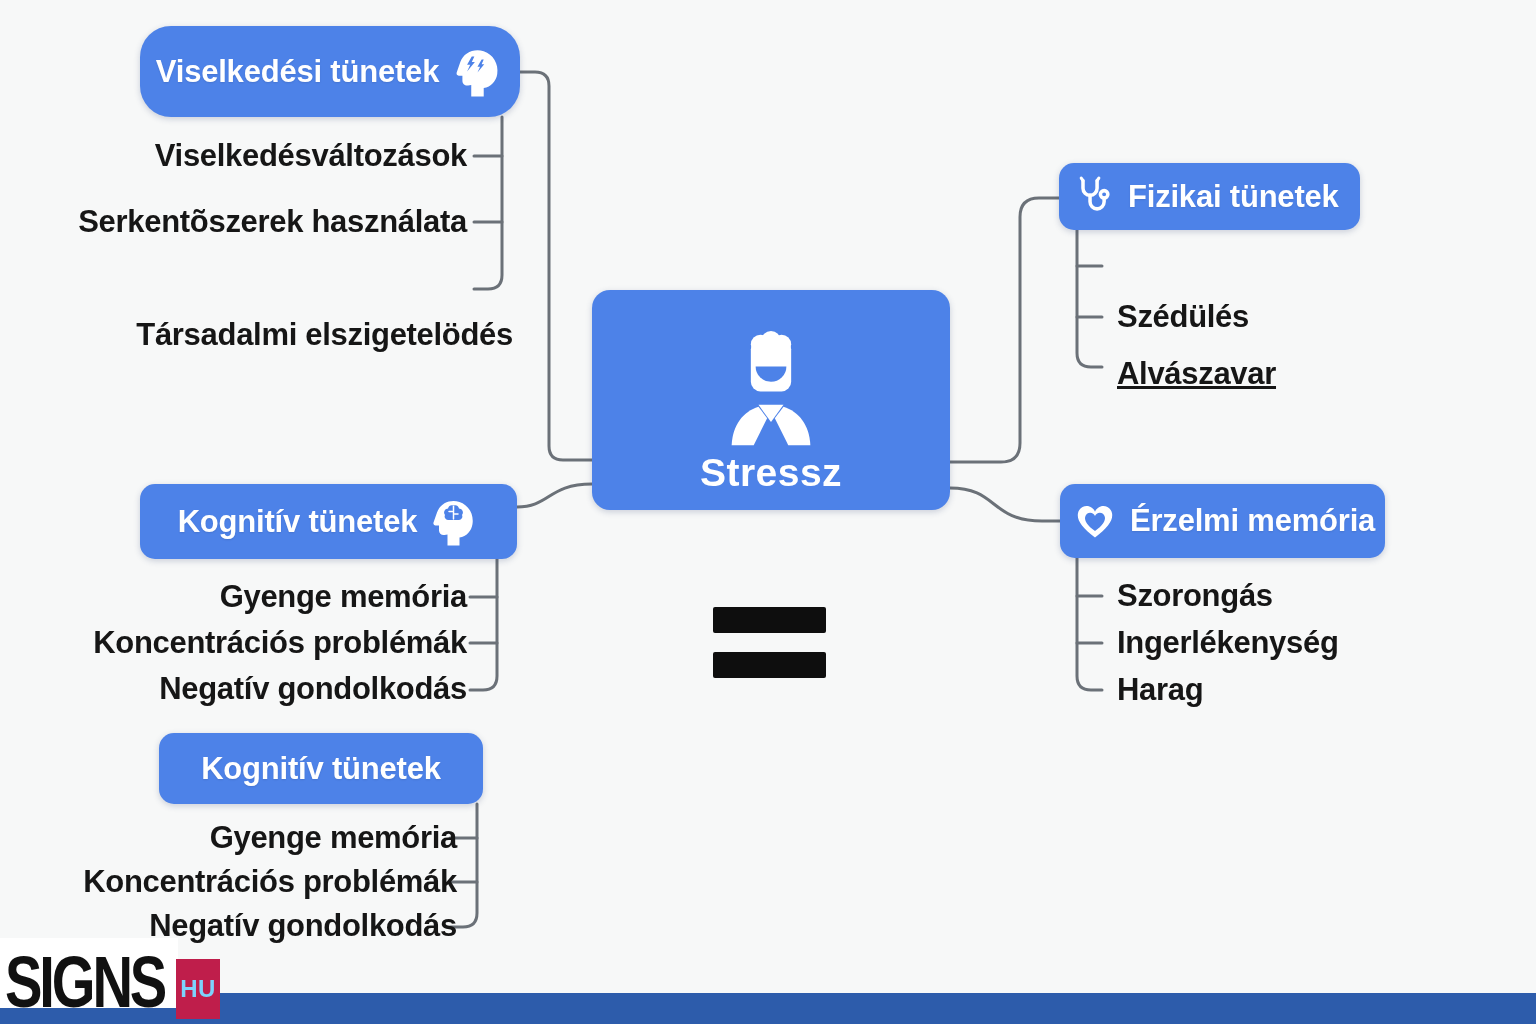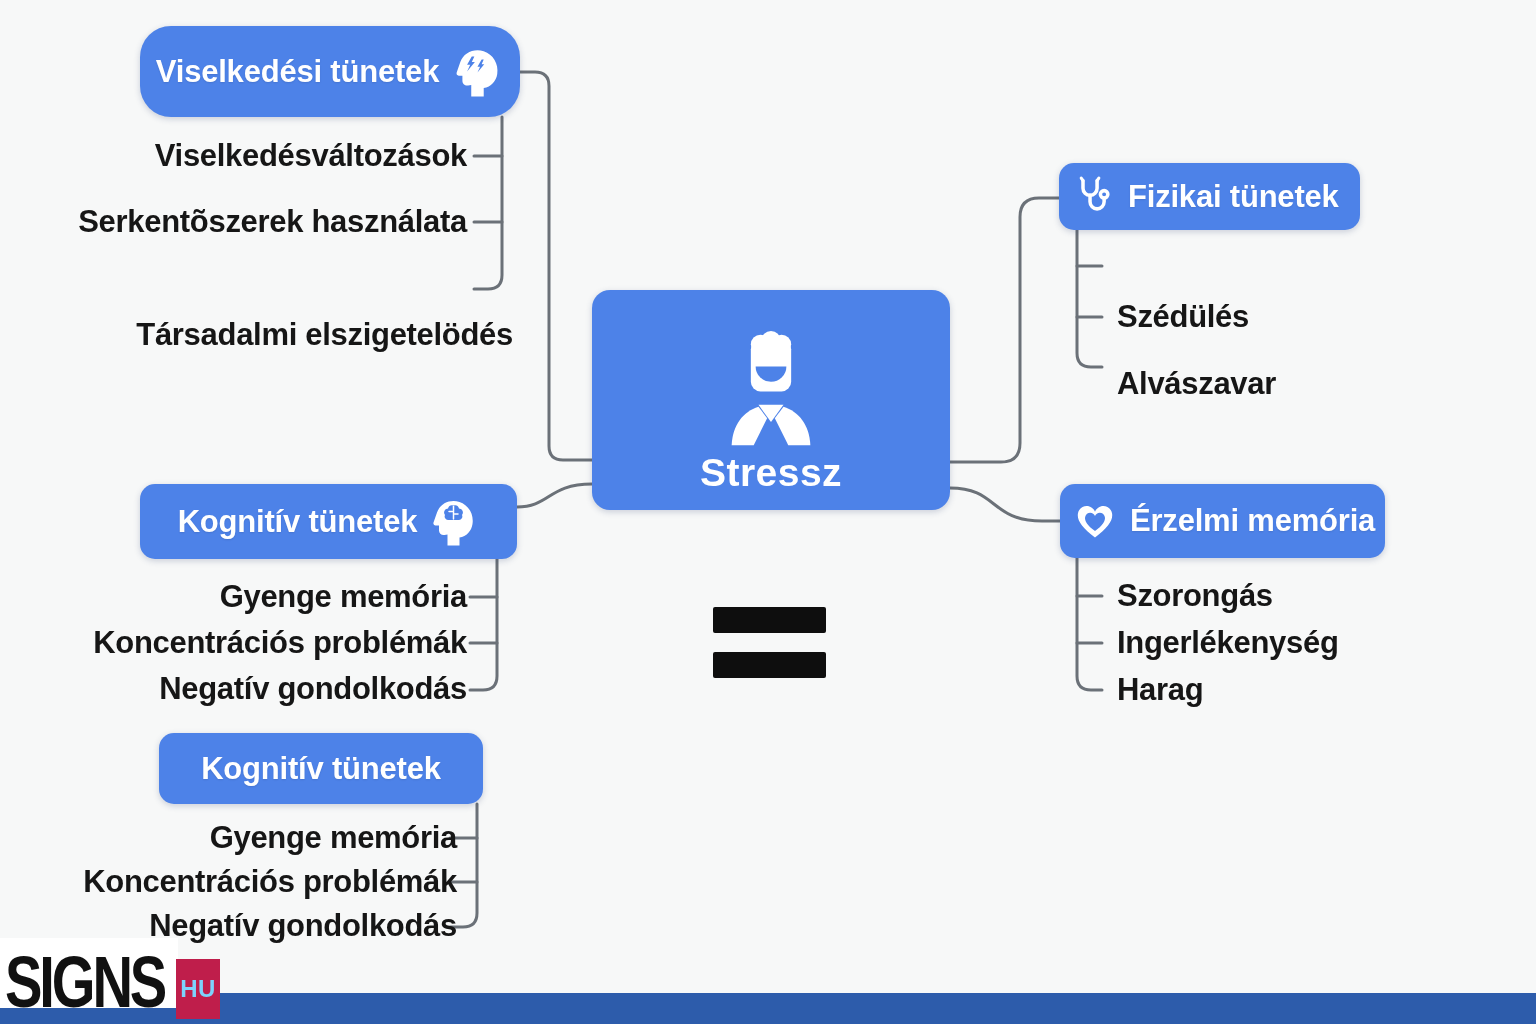--- a/index.html
+++ b/index.html
@@ -118,21 +118,21 @@
         </g>
         <g stroke="#fff" stroke-width="7" stroke-linecap="round">
           <path d="M25,13 l-4,-6"></path>
             <path d="M57,13 l4,-6"></path>
         </g>
       </svg>
     </span>
     <span class="node-label">Fizikai tünetek</span>
   </div>
   <div class="leaf" style="top:317px;left:1117px;">Szédülés</div>
-  <div class="leaf" style="top:384px;left:1117px;">Alvászavar</div>
+  <div class="leaf" style="top:374px;left:1117px;text-decoration:underline;">Alvászavar</div>
 
   <div class="node" id="node-cognitive">
     <span class="node-label">Kognitív tünetek</span>
     <span class="icon">
       <svg viewBox="0 0 100 100" width="50" height="50">
         <path fill="#fff" d="M61,97 V81 C75,79 85,68 87,54 C90,34 79,16 61,10 C42,4 22,13 16,31 L9,51 C8,54 10,57 13,57 H20 V67 C20,73 25,77 31,76 L37,75 V97 Z"></path>
         <path fill="#4d82e8" d="M32,36 a8,8 0 0 1 6,-13 a9,9 0 0 1 11,-6 a9,9 0 0 1 11,6 a8,8 0 0 1 6,13 a7,7 0 0 1 -6,10 h-22 a7,7 0 0 1 -6,-10 z"></path>
         <g stroke="#fff" stroke-width="3" fill="none" stroke-linecap="round">
           <path d="M49,19 v25"></path>
             <path d="M40,29 h7"></path>

